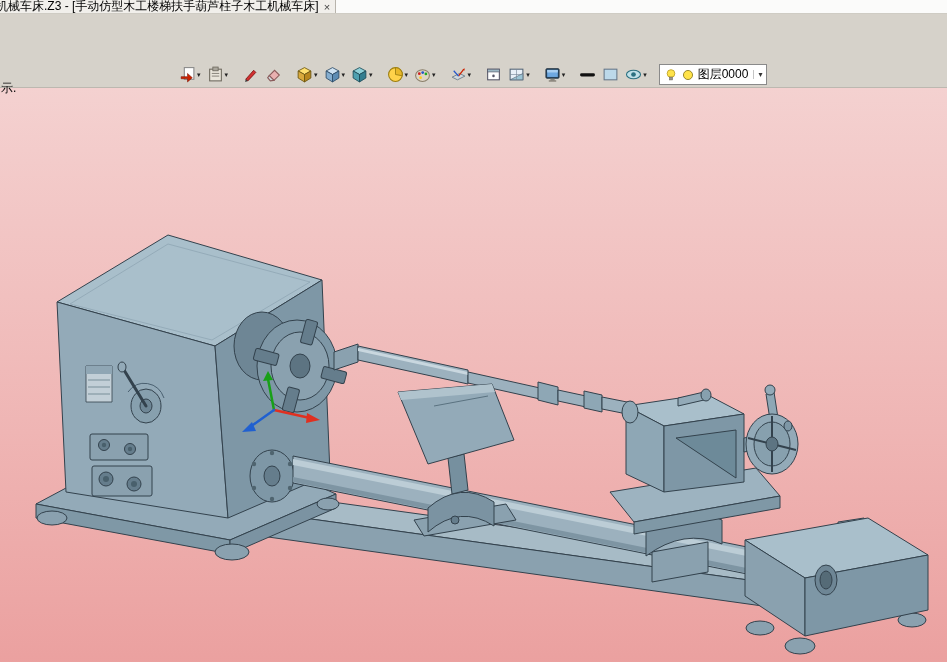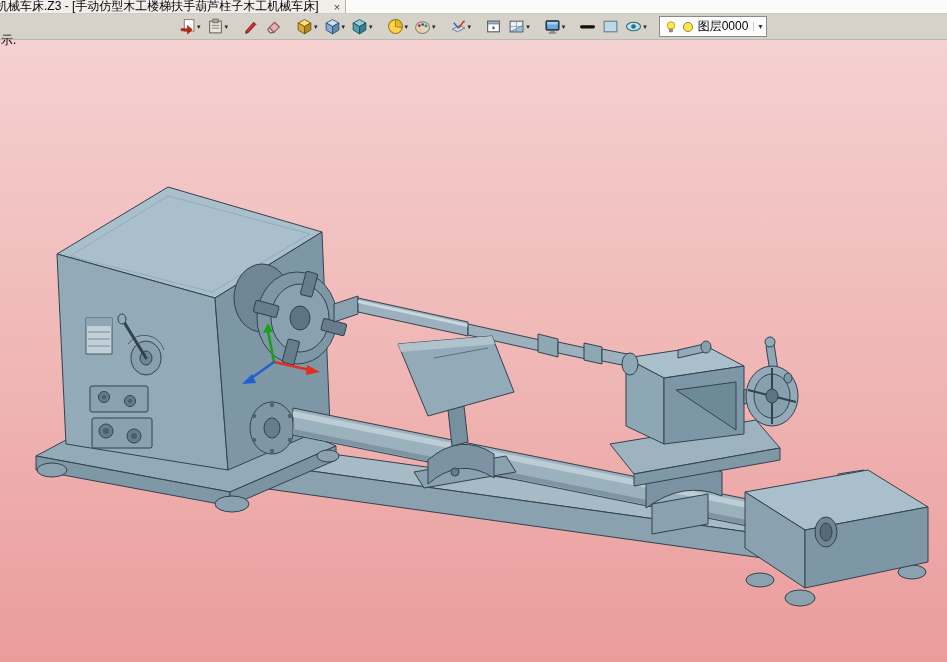--- a/index.html
+++ b/index.html
@@ -8,28 +8,28 @@
     font-family:"Liberation Sans",sans-serif;
     background:#d6d2ca;position:relative;
   }
   
   .titlebar{
     height:13px;background:#fbfbfa;display:flex;align-items:flex-start;
     overflow:hidden;border-bottom:1px solid #cfccc4;
   }
   .doc-tab{
     display:flex;align-items:center;background:#f1efeb;
-    padding:0 5px 0 0;border-right:1px solid #b8b4ac;white-space:nowrap;gap:10px;
+    padding:0 5px 0 0;border-right:1px solid #b8b4ac;white-space:nowrap;
   }
   .tab-title{font-size:12px;color:#000;margin-top:-2px;margin-left:-4px;white-space:nowrap;}
   .tab-close{font-size:11px;color:#444;margin-left:5px;margin-top:-2px;cursor:default;}
   
   .toolbar{
     height:25px;background:#d6d2ca;display:flex;align-items:center;
-    padding-left:176px;border-bottom:1px solid #bcb8b0;position:relative;z-index:1;
+    padding-left:176px;border-bottom:1px solid #bcb8b0;position:relative;z-index:1;margin-top:48px;
   }
   .toolbar-buttons{display:flex;align-items:center;}
   .tool{
     display:inline-flex;align-items:center;height:22px;padding:1px 2px;
     background:transparent;border:1px solid transparent;cursor:default;
   }
   .tool.gap{margin-left:8px;}
   .tool .ic{width:17px;height:17px;display:block;}
   .caret{font-size:7px;color:#222;margin-left:1px;line-height:1;}
   .layer-combo{

